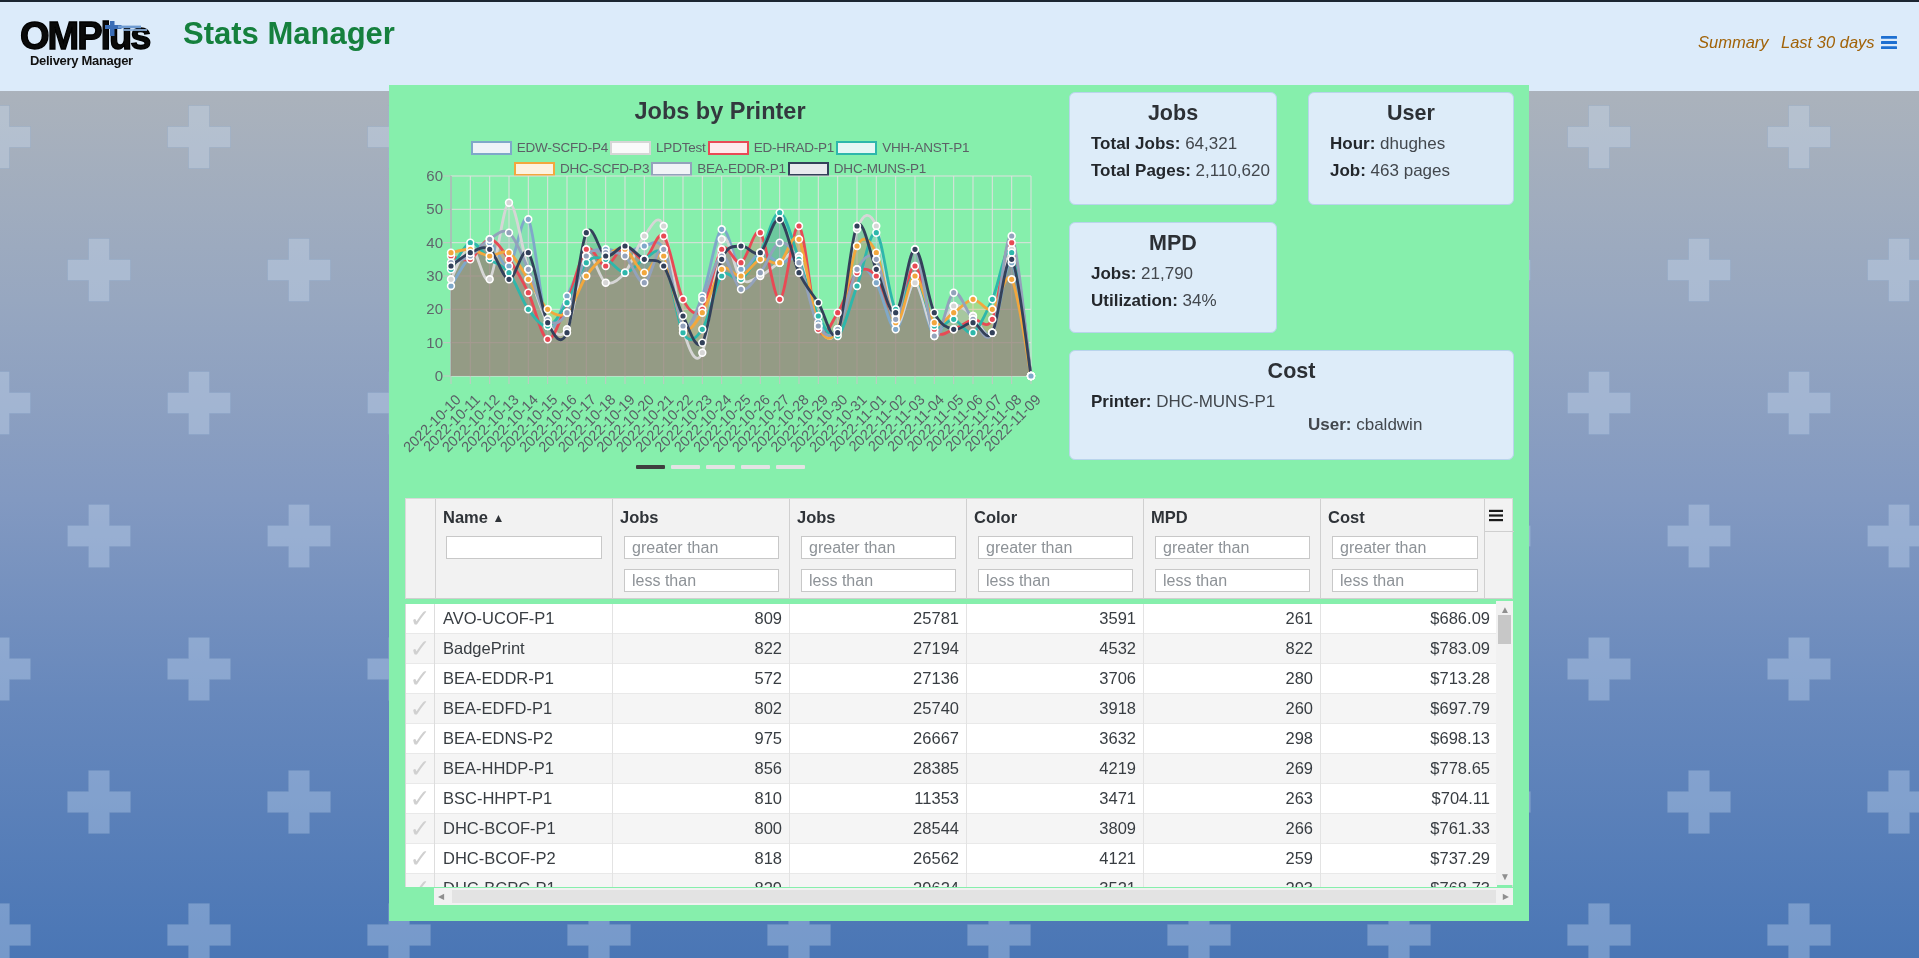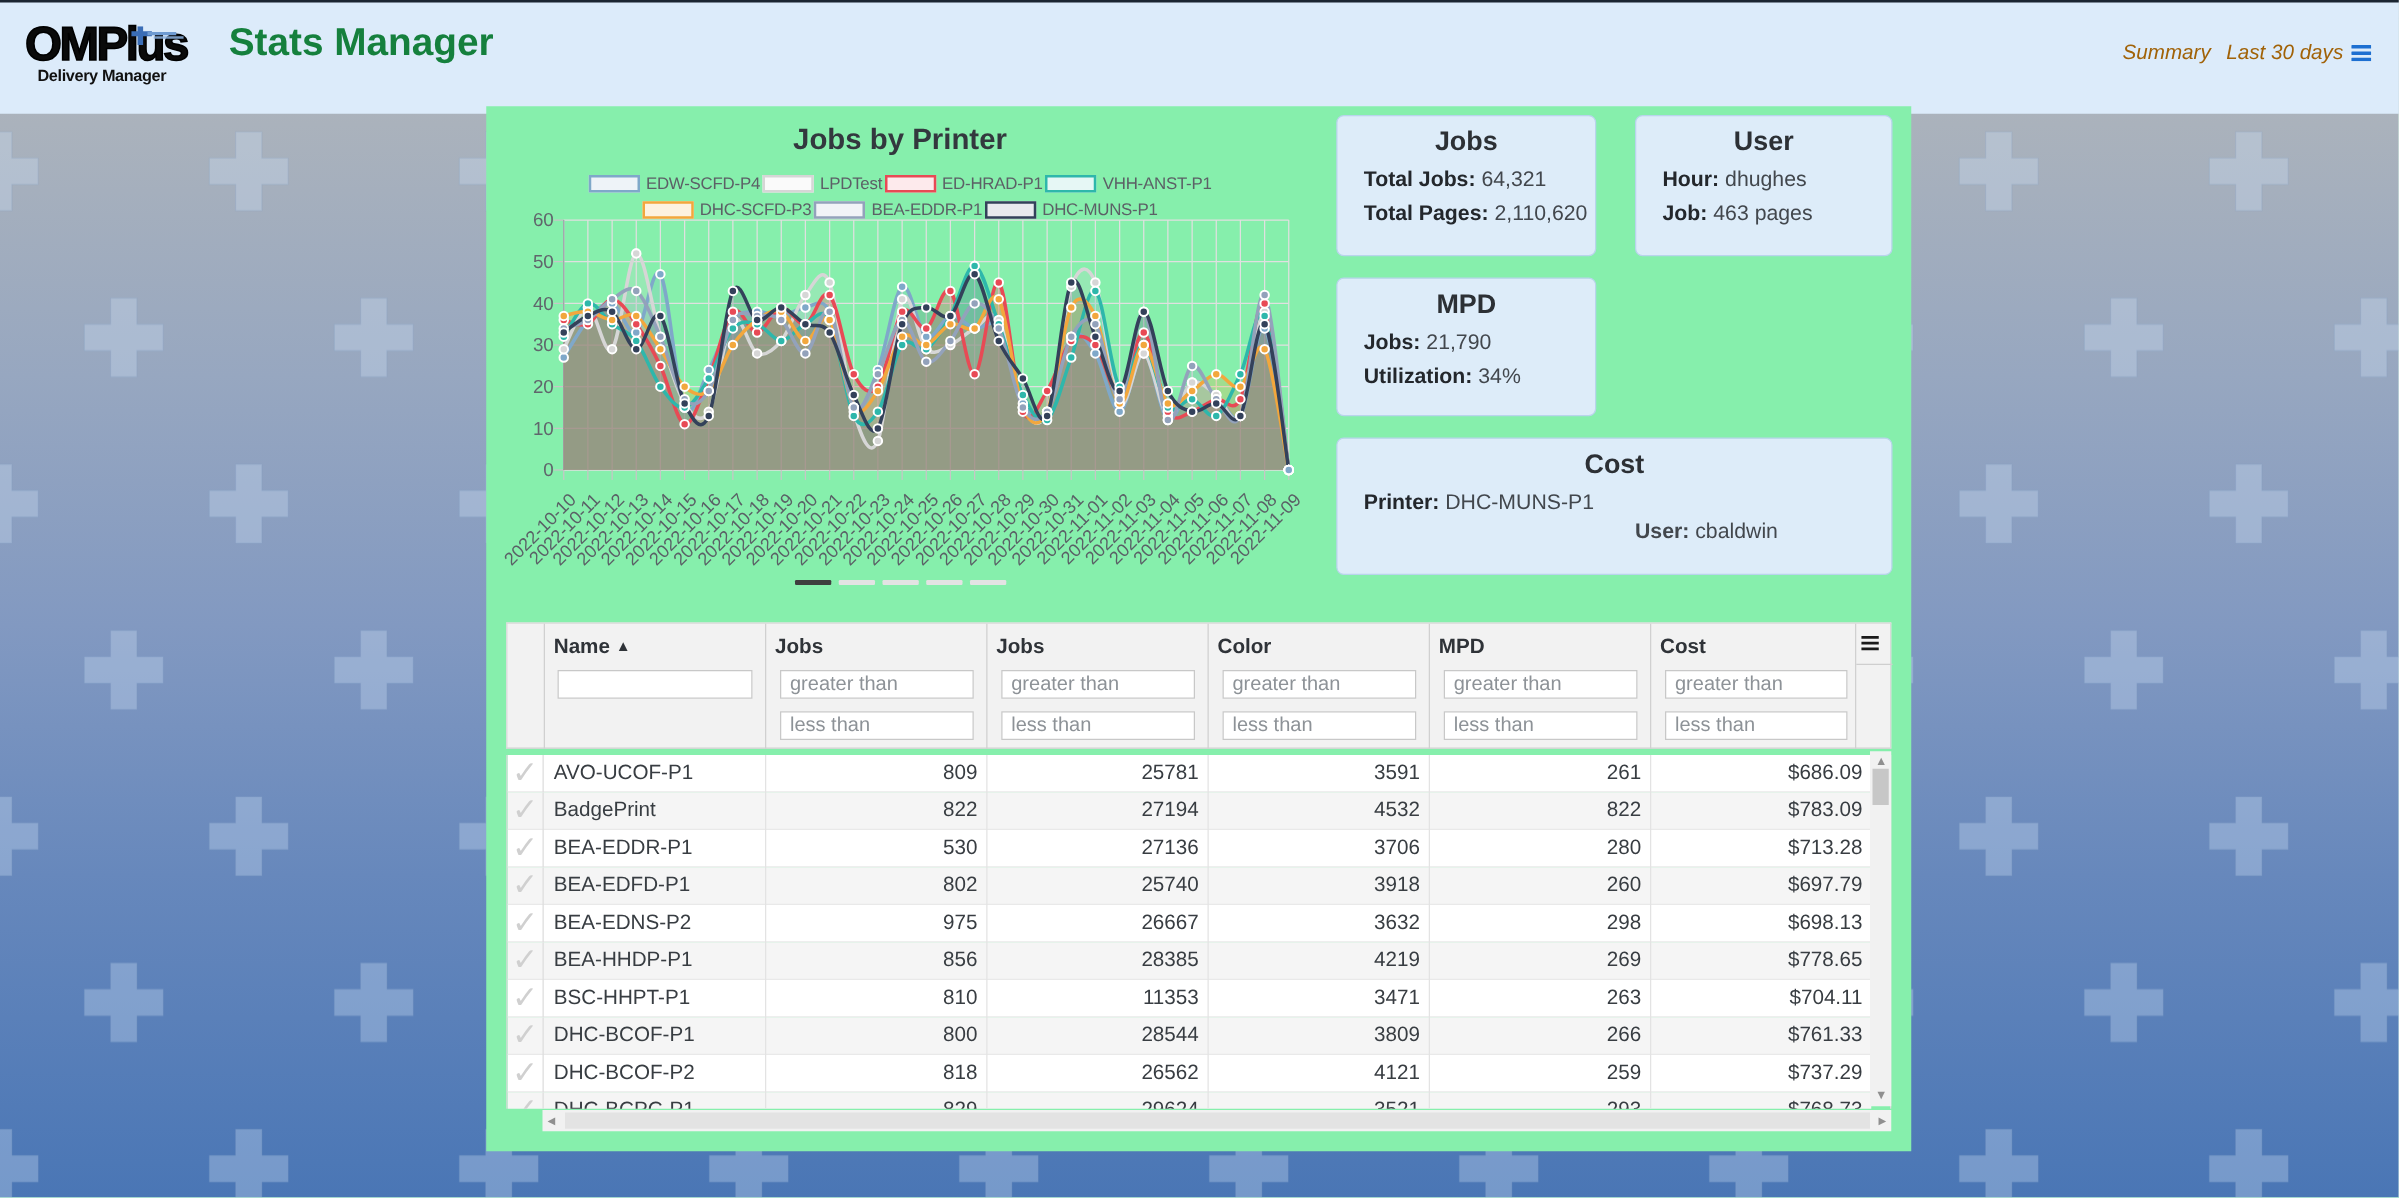--- a/index.html
+++ b/index.html
@@ -559,21 +559,21 @@
           <div class="c-name">BadgePrint</div>
           <div class="c-num c1">822</div>
           <div class="c-num c2">27194</div>
           <div class="c-num c3">4532</div>
           <div class="c-num c4">822</div>
           <div class="c-num c5">$783.09</div>
         </div>
         <div class="trow odd">
           <div class="c-chk"><span class="chk">✓</span></div>
           <div class="c-name">BEA-EDDR-P1</div>
-          <div class="c-num c1">530</div>
+          <div class="c-num c1">572</div>
           <div class="c-num c2">27136</div>
           <div class="c-num c3">3706</div>
           <div class="c-num c4">280</div>
           <div class="c-num c5">$713.28</div>
         </div>
         <div class="trow even">
           <div class="c-chk"><span class="chk">✓</span></div>
           <div class="c-name">BEA-EDFD-P1</div>
           <div class="c-num c1">802</div>
           <div class="c-num c2">25740</div>

